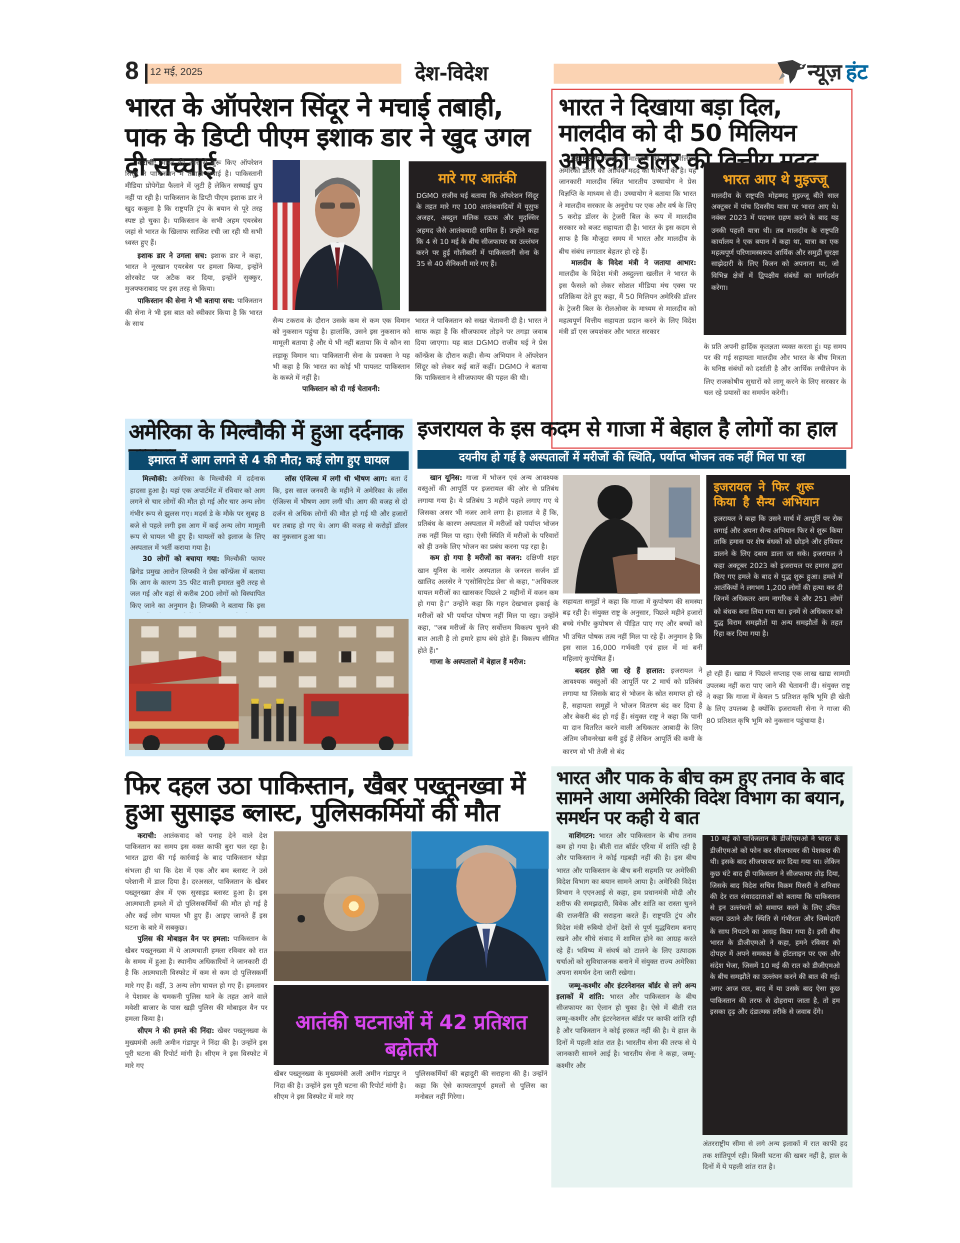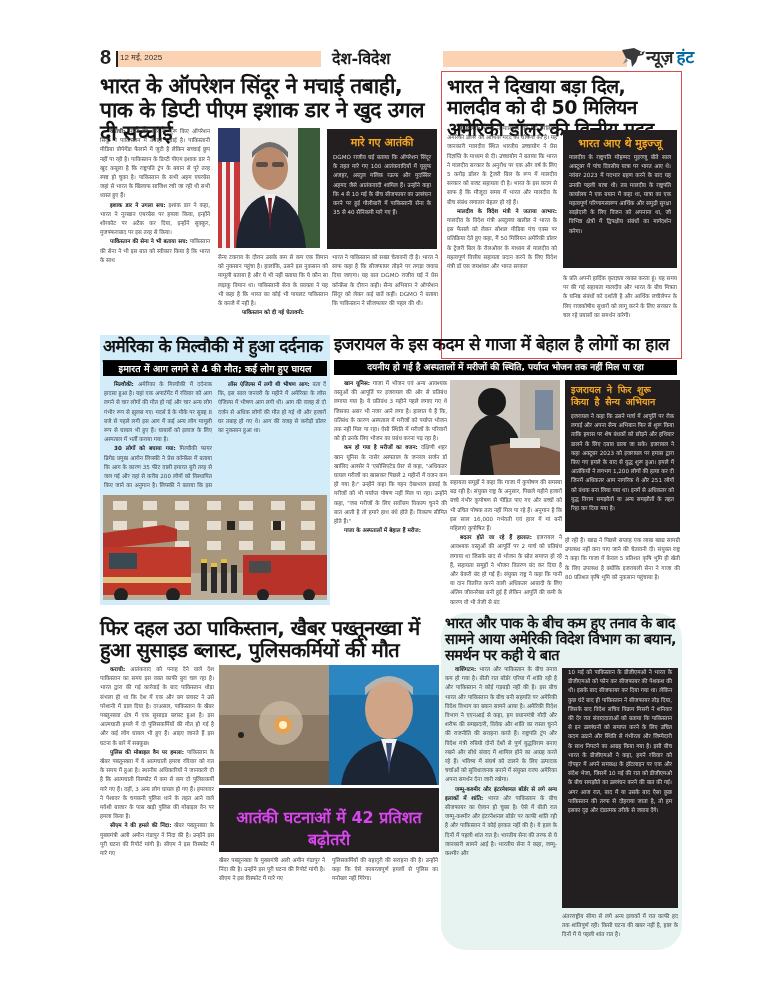--- a/index.html
+++ b/index.html
@@ -21,21 +21,21 @@
   .mh-logo-b { font: bold 17px "DejaVu Sans", sans-serif; color: #0369a1; margin-left: 3px; }
 
   
   .head { position: absolute; font-family: "DejaVu Sans", sans-serif; font-weight: bold; color: #141414; line-height: 1.12; letter-spacing: -0.5px; }
   .col { position: absolute; font-size: 5.6px; line-height: 9.2px; color: #444; text-align: justify; overflow: hidden; }
   .col b { color: #222; }
   .box { position: absolute; background: #231f20; color: #e8e8e8; overflow: hidden; }
   .box-title { font-weight: bold; color: #f5a623; text-align: center; }
   .box-body { font-size: 5.6px; line-height: 9.2px; padding: 0 6px; text-align: justify; color: #ddd; }
   .photo { position: absolute; overflow: hidden; }
-  .strip { position: absolute; background: #000000; color: #fff; font-weight: bold; text-align: center; }
+  .strip { position: absolute; background: #0c4a6e; color: #fff; font-weight: bold; text-align: center; }
 </style>
 </head>
 <body>
 
 <div class="page">
 
   <div class="masthead">
     <div class="mh-num">8</div>
     <div class="mh-bar1"></div>
     <div class="mh-date">12 मई, 2025</div>
@@ -254,21 +254,21 @@
     </div>
 
     <div class="col" style="left:119px;top:811px;width:106px;height:94px;">
       <p>खैबर पख्तूनख्वा के मुख्यमंत्री अली अमीन गंडापुर ने निंदा की है। उन्होंने इस पूरी घटना की रिपोर्ट मांगी है। सीएम ने इस विस्फोट में मारे गए</p>
     </div>
     <div class="col" style="left:232px;top:811px;width:106px;height:94px;">
       <p>पुलिसकर्मियों की बहादुरी की सराहना की है। उन्होंने कहा कि ऐसे कायरतापूर्ण हमलों से पुलिस का मनोबल नहीं गिरेगा।</p>
     </div>
   </div>
 
-  <div style="position:absolute;left:341px;top:568px;width:241px;height:337px;background:#e7f3f1;border-radius:25px;">
+  <div style="position:absolute;left:341px;top:568px;width:241px;height:337px;background:#e7f3f1;">
     <div class="head" style="left:4px;top:2px;width:234px;font-size:14.5px;">भारत और पाक के बीच कम हुए तनाव के बाद सामने आया अमेरिकी विदेश विभाग का बयान, समर्थन पर कही ये बात</div>
 
     <div class="col" style="left:4px;top:52px;width:112px;height:282px;">
       <p style="text-indent:10px;"><b>वाशिंगटन:</b> <span>भारत और पाकिस्तान के बीच तनाव कम हो गया है। बीती रात बॉर्डर एरिया में शांति रही है और पाकिस्तान ने कोई गड़बड़ी नहीं की है। इस बीच भारत और पाकिस्तान के बीच बनी सहमति पर अमेरिकी विदेश विभाग का बयान सामने आया है। अमेरिकी विदेश विभाग ने एएनआई से कहा, हम प्रधानमंत्री मोदी और शरीफ की समझदारी, विवेक और शांति का रास्ता चुनने की राजनीति की सराहना करते हैं। राष्ट्रपति ट्रंप और विदेश मंत्री रुबियो दोनों देशों से पूर्ण युद्धविराम बनाए रखने और सीधे संवाद में शामिल होने का आग्रह करते रहे हैं। भविष्य में संघर्ष को टालने के लिए उत्पादक चर्चाओं को सुविधाजनक बनाने में संयुक्त राज्य अमेरिका अपना समर्थन देना जारी रखेगा।</span></p>
       <p style="text-indent:10px;"><b>जम्मू-कश्मीर और इंटरनेशनल बॉर्डर से लगे अन्य इलाकों में शांति:</b> <span>भारत और पाकिस्तान के बीच सीजफायर का ऐलान हो चुका है। ऐसे में बीती रात जम्मू-कश्मीर और इंटरनेशनल बॉर्डर पर काफी शांति रही है और पाकिस्तान ने कोई हरकत नहीं की है। ये हाल के दिनों में पहली शांत रात है। भारतीय सेना की तरफ से ये जानकारी सामने आई है। भारतीय सेना ने कहा, जम्मू-कश्मीर और</span></p>
     </div>
 
     <div class="box" style="left:121px;top:55px;width:116px;height:240px;">
       <div class="box-body">10 मई को पाकिस्तान के डीजीएमओ ने भारत के डीजीएमओ को फोन कर सीजफायर की पेशकश की थी। इसके बाद सीजफायर कर दिया गया था। लेकिन कुछ घंटे बाद ही पाकिस्तान ने सीजफायर तोड़ दिया, जिसके बाद विदेश सचिव विक्रम मिसरी ने शनिवार की देर रात संवाददाताओं को बताया कि पाकिस्तान से इन उल्लंघनों को समाप्त करने के लिए उचित कदम उठाने और स्थिति से गंभीरता और जिम्मेदारी के साथ निपटने का आग्रह किया गया है। इसी बीच भारत के डीजीएमओ ने कहा, हमने रविवार को दोपहर में अपने समकक्ष के हॉटलाइन पर एक और संदेश भेजा, जिसमें 10 मई की रात को डीजीएमओ के बीच समझौते का उल्लंघन करने की बात की गई। अगर आज रात, बाद में या उसके बाद ऐसा कुछ पाकिस्तान की तरफ से दोहराया जाता है, तो हम इसका दृढ़ और दंडात्मक तरीके से जवाब देंगे।</div>
     </div>

